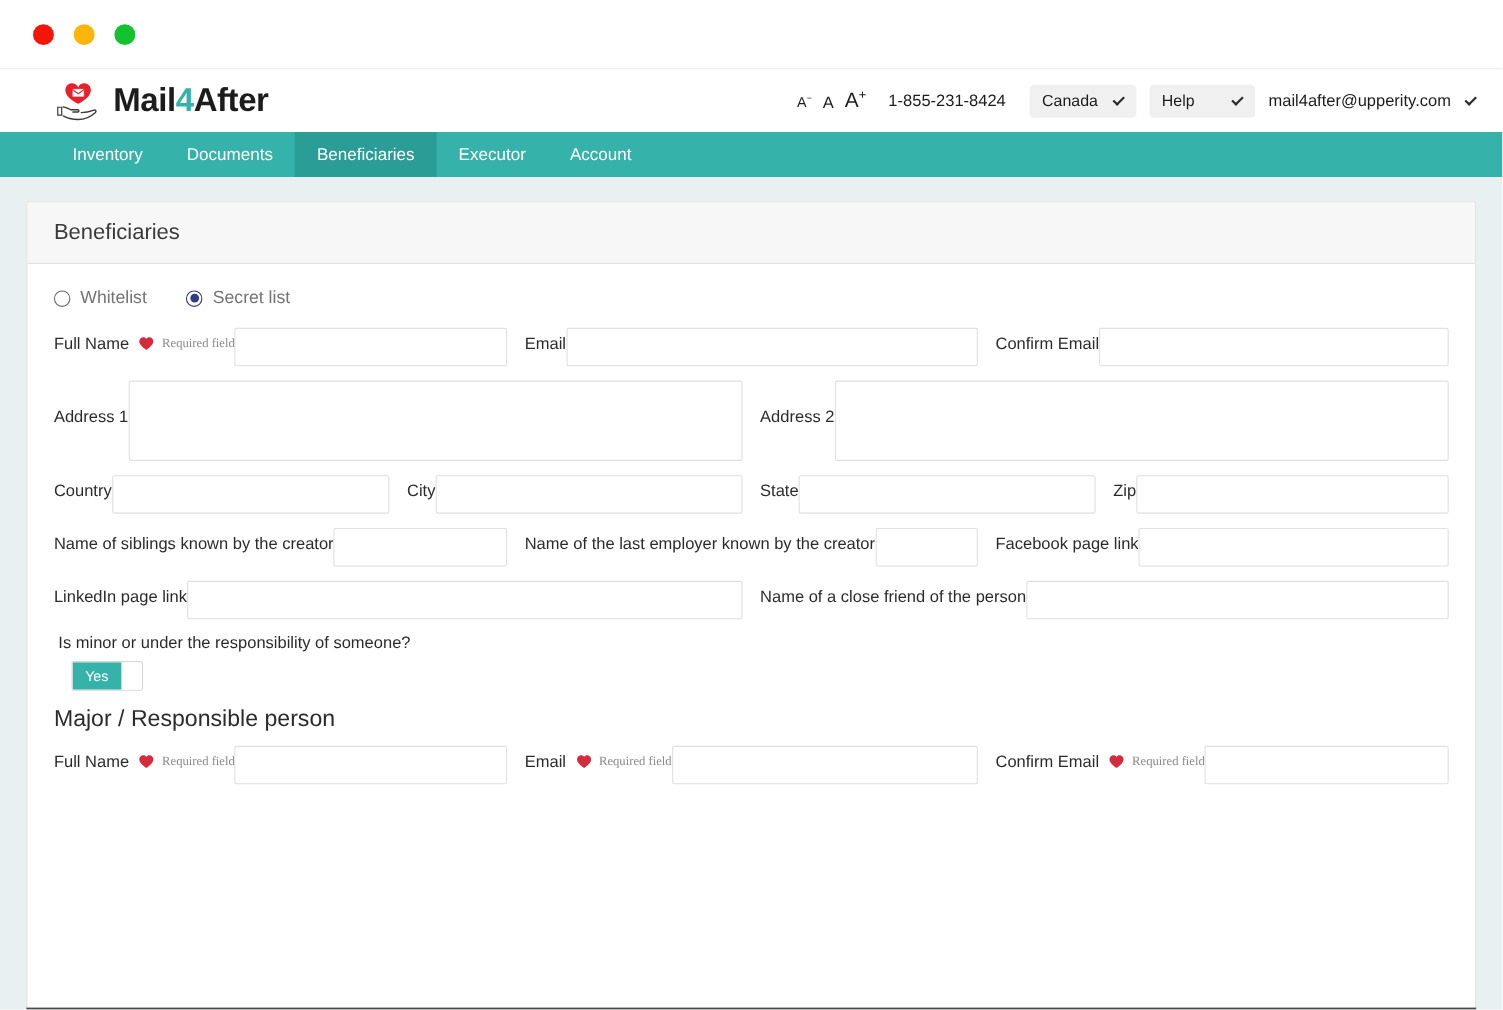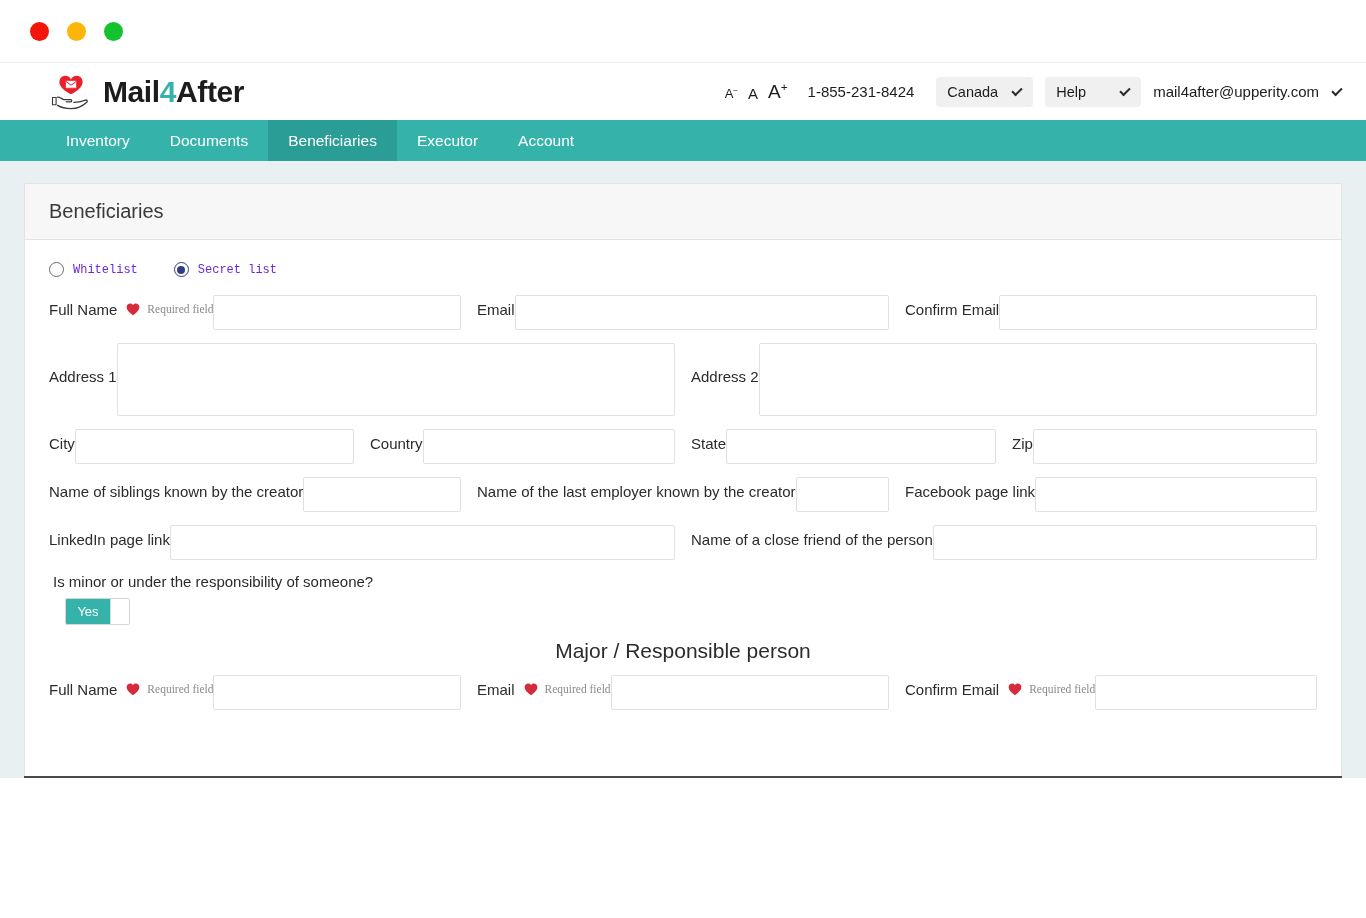--- a/index.html
+++ b/index.html
@@ -5,21 +5,21 @@
 <style>
   * { box-sizing: border-box; margin: 0; padding: 0; }
   html, body {
     width: 1366px; height: 918px;
     font-family: "Liberation Sans", "DejaVu Sans", sans-serif;
     background: #ffffff;
     overflow: hidden;
   }
   .window {
     position: relative;
-    width: 1366px; height: 778px;
+    width: 1366px; height: 918px;
     background: #ffffff;
     display: flex; flex-direction: column;
   }
 
   
   .titlebar {
     height: 62px; flex: 0 0 62px;
     background: #ffffff;
     display: flex; align-items: center;
     padding-left: 30px;
@@ -132,21 +132,21 @@
   .radio-dot {
     width: 15px; height: 15px; border-radius: 50%;
     border: 1.6px solid #6b6b6b; background: #fff;
     flex: 0 0 15px; position: relative;
   }
   .radio-opt.checked .radio-dot { border-color: #2f3d86; }
   .radio-opt.checked .radio-dot::after {
     content: ""; position: absolute; inset: 2.5px;
     border-radius: 50%; background: #2f3d86;
   }
-  .radio-label { font-size: 12px; color: #6d28d9; font-family: Liberation Mono, monospace; }
+  .radio-label { font-size: 16px; color: #737373; }
 
   
   .row { display: flex; gap: 16px; margin-bottom: 13px; }
   .col { display: flex; flex-direction: row; min-width: 0; }
   .c3 { flex: 1 1 0; }
   .c2 { flex: 1 1 0; }
   .c4 { flex: 1 1 0; }
 
   .fld-label {
     display: flex; align-items: center; gap: 9px;
@@ -183,21 +183,20 @@
   .toggle-on {
     flex: 1 1 auto; background: #35b3ab; color: #fff;
     display: flex; align-items: center; justify-content: center;
     font-size: 13px;
   }
   .toggle-knob { width: 19px; flex: 0 0 19px; background: #fff; border-left: 1px solid #d6d6d6; }
 
   .section-title {
     font-size: 21px; color: #2b2b2b; font-weight: normal;
     margin: 14px 0 12px 0;
-    text-align: center;
   }
 
   .bottom-cut {
     position: absolute; left: 24px; right: 24px; bottom: 0;
     height: 2px; background: #4a4a4a;
   }
 </style>
 </head>
 <body>
 
@@ -333,27 +332,27 @@
                 <span>Address 2</span>
               </div>
               <textarea class="txtarea" style=""></textarea>
             </div>
           </div>
 
           
           <div class="row">
             <div class="col c4">
               <div class="fld-label">
+                <span>Country</span>
+              </div>
+              <input class="inp" type="text" style="">
+            </div>
+            <div class="col c4">
+              <div class="fld-label">
                 <span>City</span>
-              </div>
-              <input class="inp" type="text" style="">
-            </div>
-            <div class="col c4">
-              <div class="fld-label">
-                <span>Country</span>
               </div>
               <input class="inp" type="text" style="">
             </div>
             <div class="col c4">
               <div class="fld-label">
                 <span>State</span>
               </div>
               <input class="inp" type="text" style="">
             </div>
             <div class="col c4">

